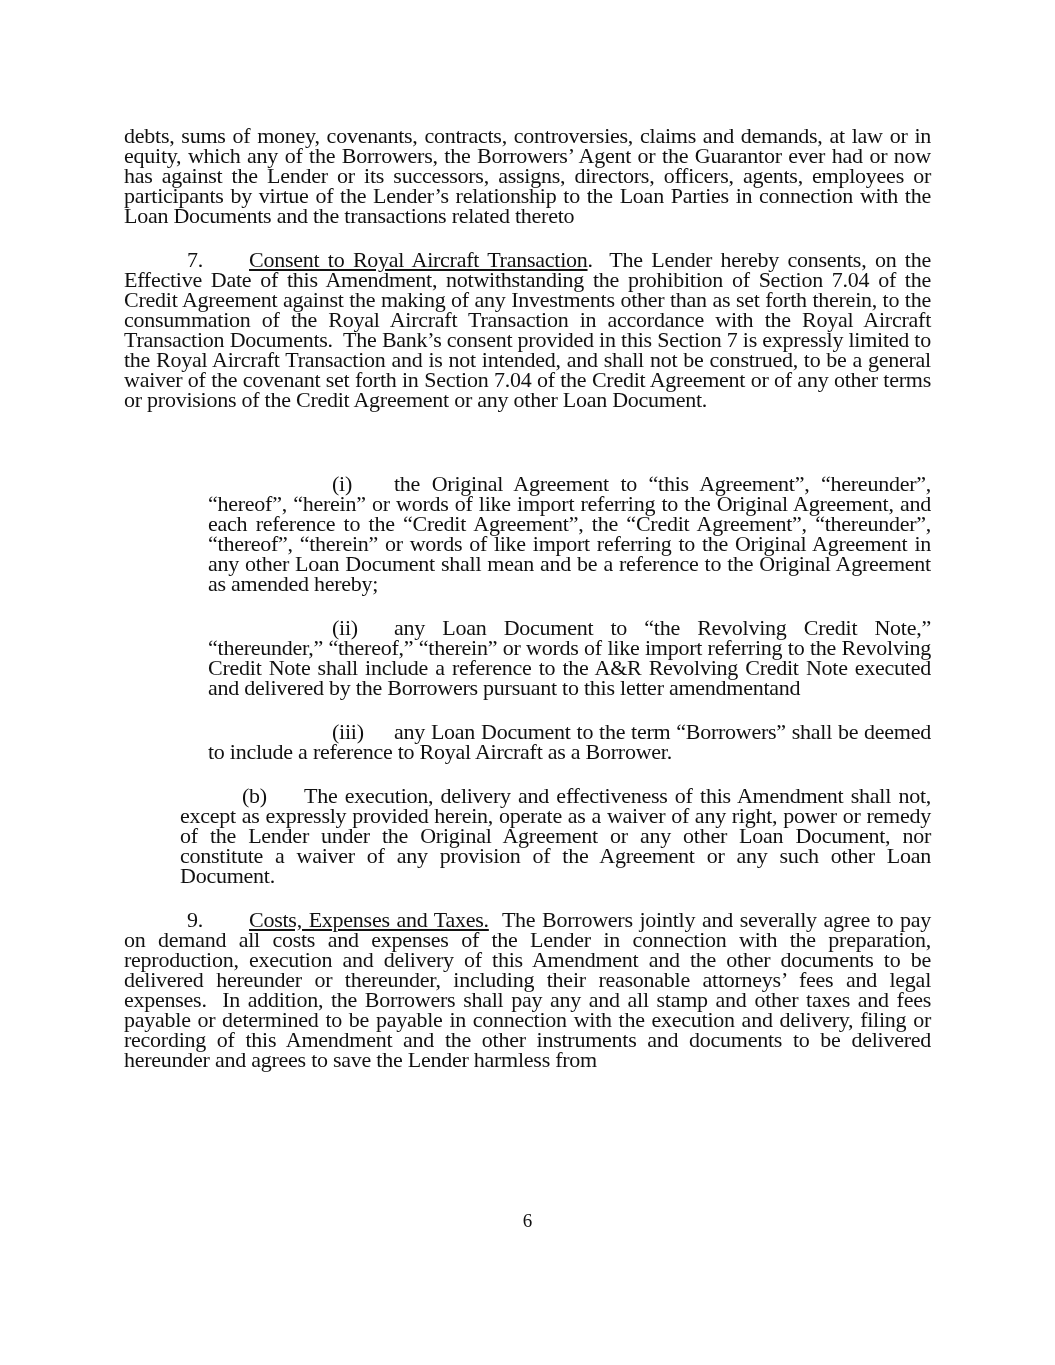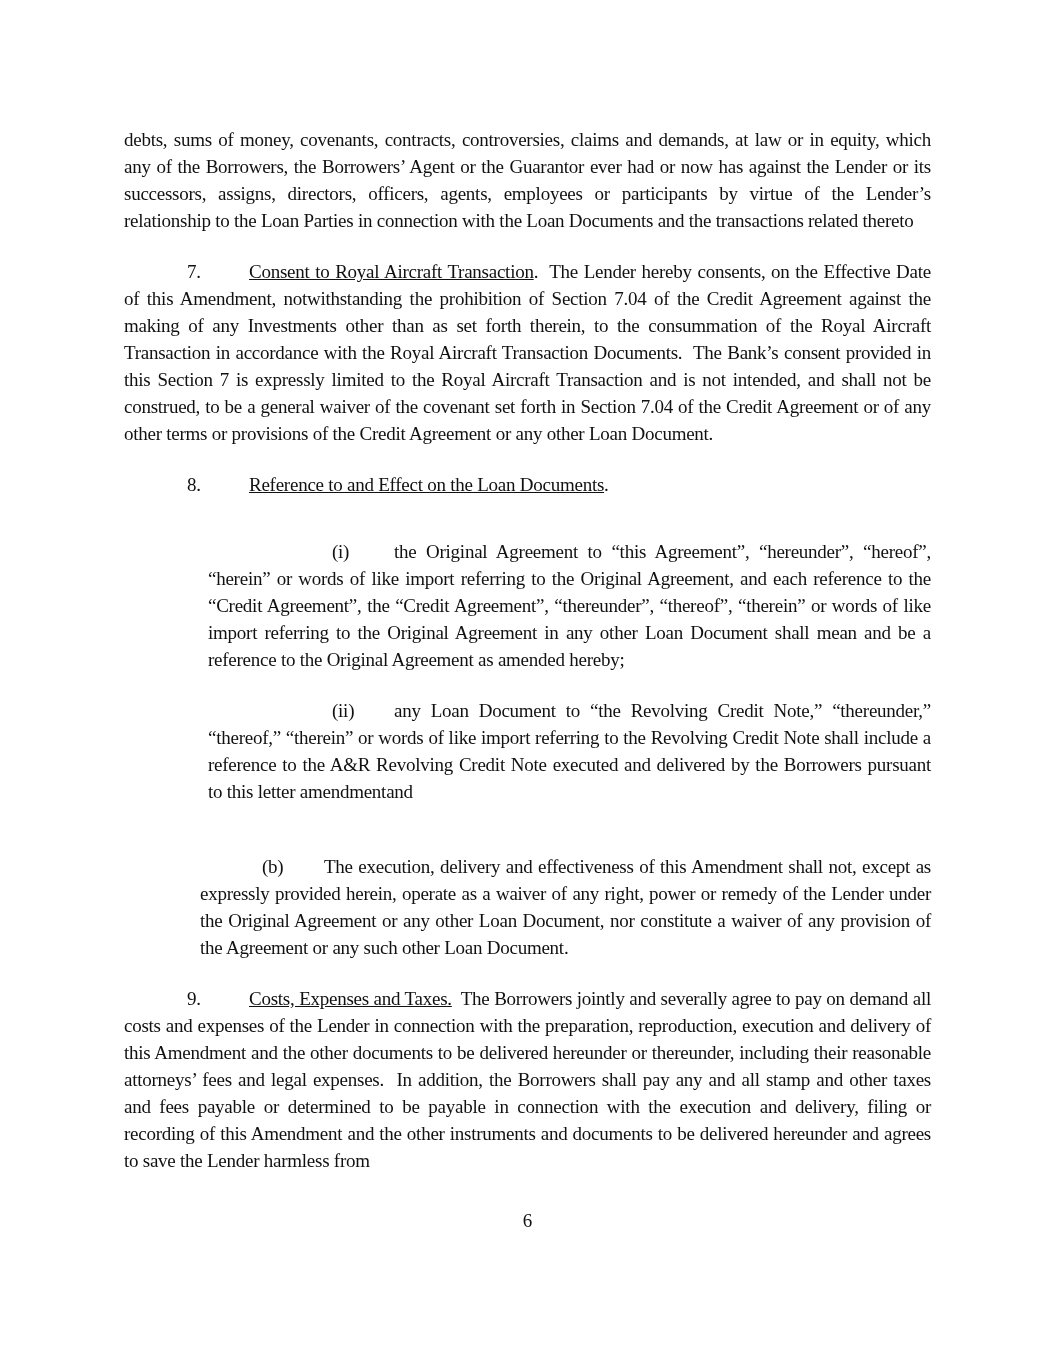--- a/index.html
+++ b/index.html
@@ -13,22 +13,22 @@
       position: relative;
       overflow: hidden;
       font-family: "Liberation Serif", "DejaVu Serif", serif;
       color: #111111;
     }
     .page {
       position: absolute;
       left: 124px;
       top: 126px;
       width: 807px;
-      font-size: 19px;
-      line-height: 27px;
+      font-size: 22px;
+      line-height: 20px;
       letter-spacing: -0.25px;
     }
     .para {
       text-align: justify;
       margin: 0;
     }
     .gap { height: 24px; }
     .gap-sm { height: 20px; }
     .indent-first { text-indent: 63px; }
     .num { display: inline-block; width: 62px; text-indent: 0; }
@@ -50,21 +50,21 @@
       margin-left: 84px;
       text-indent: 124px;
       text-align: justify;
     }
     .sub-i .lbl {
       display: inline-block;
       width: 62px;
       text-indent: 0;
     }
     .sub-b {
-      margin-left: 76px;
+      margin-left: 56px;
       text-indent: 62px;
       text-align: justify;
     }
     .sub-b .lbl {
       display: inline-block;
       width: 62px;
       text-indent: 0;
     }
     .page-number {
       position: absolute;
@@ -82,35 +82,35 @@
 <div class="page">
 
   <p class="para">debts, sums of money, covenants, contracts, controversies, claims and demands, at law or in equity, which any of the Borrowers, the Borrowers’ Agent or the Guarantor ever had or now has against the Lender or its successors, assigns, directors, officers, agents, employees or participants by virtue of the Lender’s relationship to the Loan Parties in connection with the Loan Documents and the transactions related thereto</p>
 
   <div class="gap"></div>
 
   <p class="para indent-first"><span class="num">7.</span><span class="heading">Consent to Royal Aircraft Transaction</span><span>.</span><span style="white-space:pre-wrap;">  The Lender hereby consents, on the Effective Date of this Amendment, notwithstanding the prohibition of Section 7.04 of the Credit Agreement against the making of any Investments other than as set forth therein, to the consummation of the Royal Aircraft Transaction in accordance with the Royal Aircraft Transaction Documents.  The Bank’s consent provided in this Section 7 is expressly limited to the Royal Aircraft Transaction and is not intended, and shall not be construed, to be a general waiver of the covenant set forth in Section 7.04 of the Credit Agreement or of any other terms or provisions of the Credit Agreement or any other Loan Document.</span></p>
 
   <div class="gap"></div>
 
-  <p class="para block-8"><span class="num">8.</span><span class="heading">Reference to and Effect on the Loan Documents</span><span>.</span></p>
 
   <div class="gap-sm"></div>
 
 
   <div class="gap-sm"></div>
 
   <p class="para sub-i"><span class="lbl">(i)</span><span>the Original Agreement to “this Agreement”, “hereunder”, “hereof”, “herein” or words of like import referring to the Original Agreement, and each reference to the “Credit Agreement”, the “Credit Agreement”, “thereunder”, “thereof”, “therein” or words of like import referring to the Original Agreement in any other Loan Document shall mean and be a reference to the Original Agreement as amended hereby;</span></p>
 
   <div class="gap"></div>
 
   <p class="para sub-i"><span class="lbl">(ii)</span><span>any Loan Document to “the Revolving Credit Note,” “thereunder,” “thereof,” “therein” or words of like import referring to the Revolving Credit Note shall include a reference to the A&amp;R Revolving Credit Note executed and delivered by the Borrowers pursuant to this letter amendmentand</span></p>
 
   <div class="gap"></div>
 
+  <p class="para sub-i"><span class="lbl">(iii)</span><span>any Loan Document to the term “Borrowers” shall be deemed to include a reference to Royal Aircraft as a Borrower.</span></p>
 
   <div class="gap"></div>
 
   <p class="para sub-b"><span class="lbl">(b)</span><span>The execution, delivery and effectiveness of this Amendment shall not, except as expressly provided herein, operate as a waiver of any right, power or remedy of the Lender under the Original Agreement or any other Loan Document, nor constitute a waiver of any provision of the Agreement or any such other Loan Document.</span></p>
 
   <div class="gap"></div>
 
   <p class="para indent-first"><span class="num">9.</span><span class="heading">Costs, Expenses and Taxes.</span><span style="white-space:pre-wrap;">  The Borrowers jointly and severally agree to pay on demand all costs and expenses of the Lender in connection with the preparation, reproduction, execution and delivery of this Amendment and the other documents to be delivered hereunder or thereunder, including their reasonable attorneys’ fees and legal expenses.  In addition, the Borrowers shall pay any and all stamp and other taxes and fees payable or determined to be payable in connection with the execution and delivery, filing or recording of this Amendment and the other instruments and documents to be delivered hereunder and agrees to save the Lender harmless from</span></p>
 
 </div>

